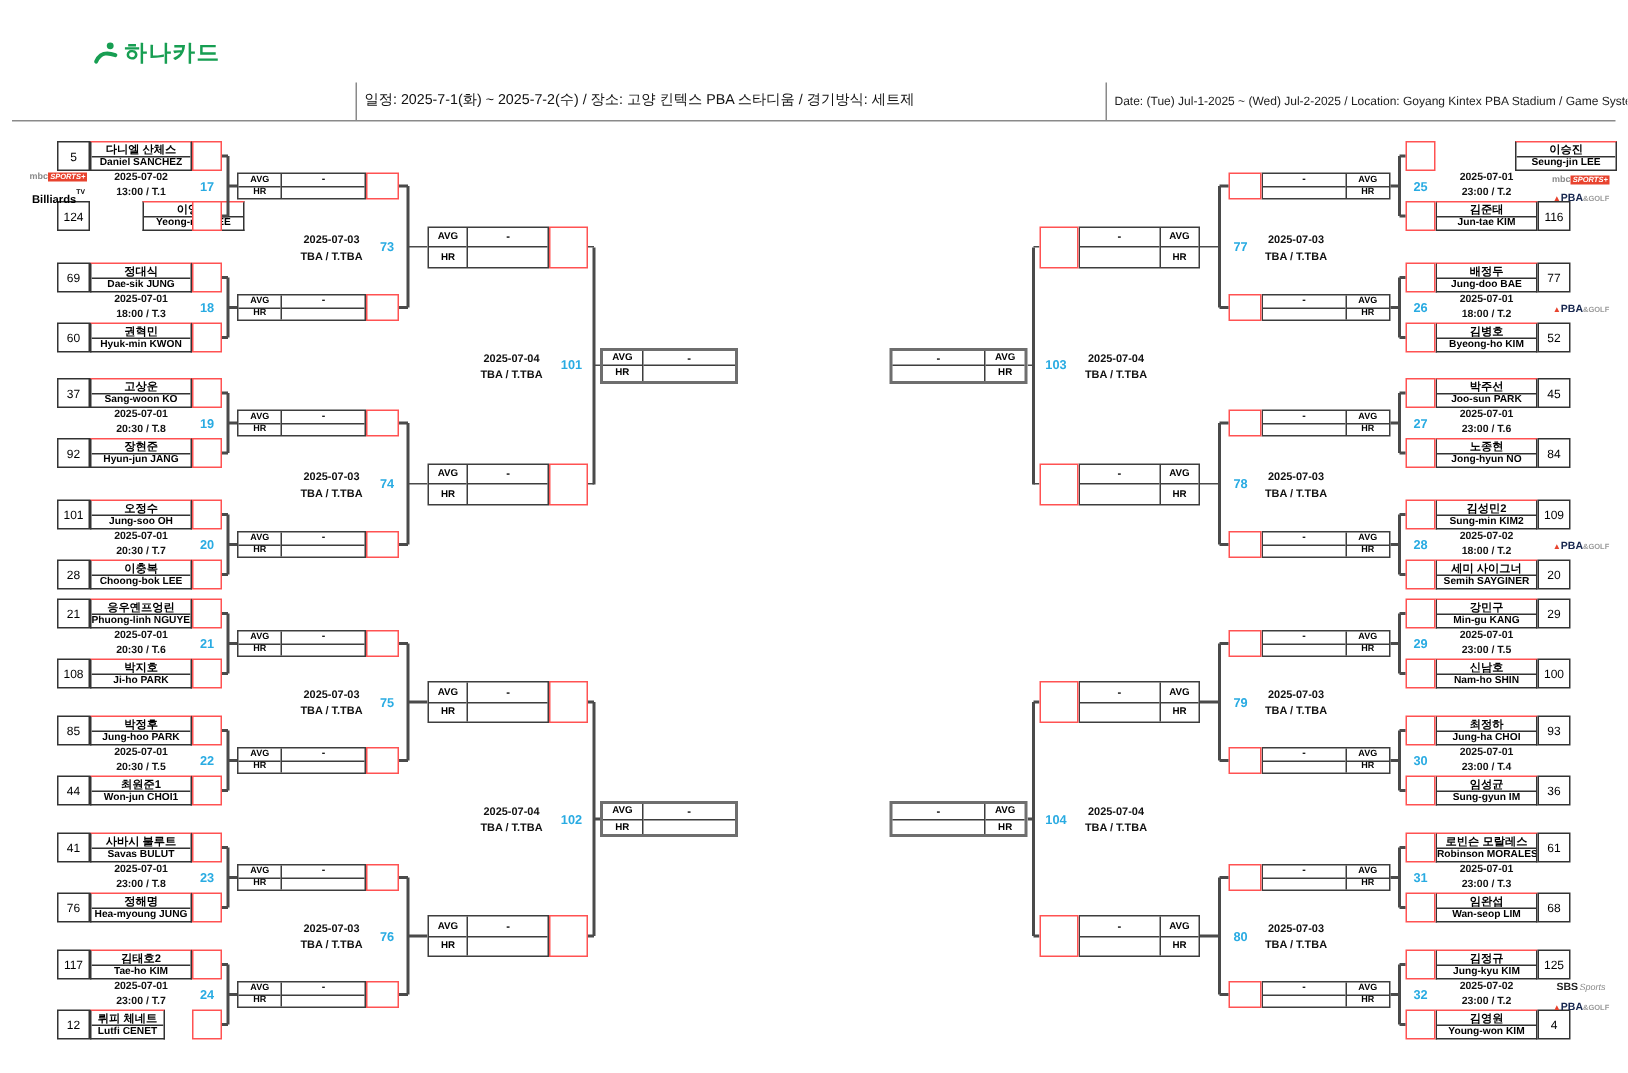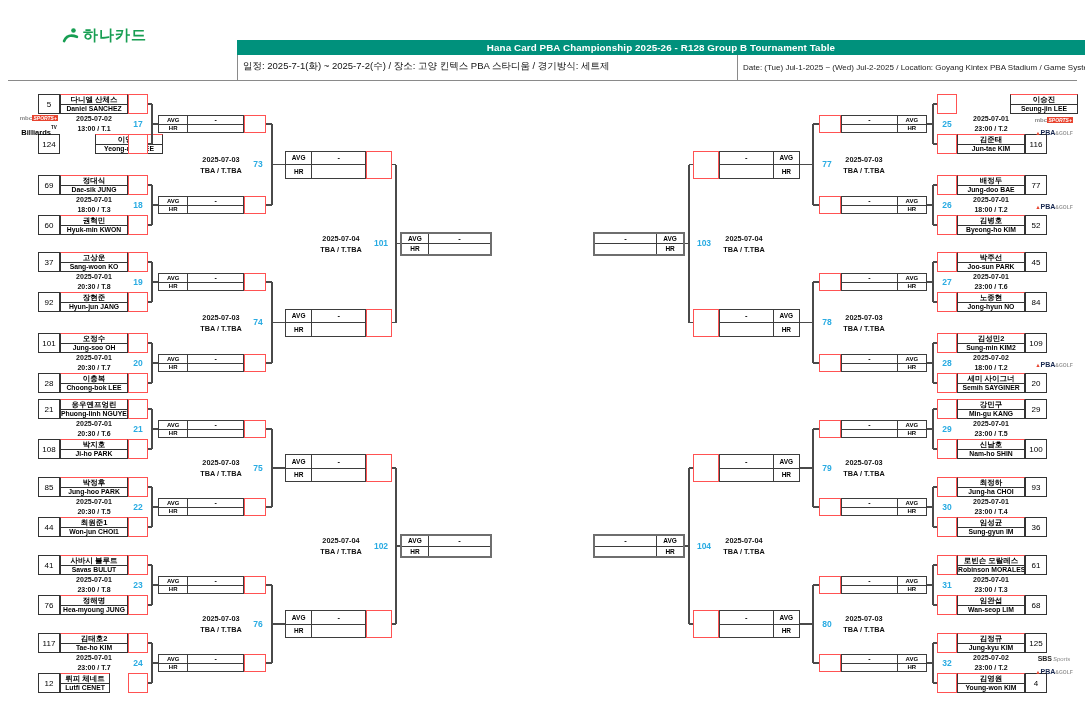--- a/index.html
+++ b/index.html
@@ -56,21 +56,20 @@
 
 <div class="page">
 
   <div class="hana">
     <svg width="17" height="17" viewBox="0 0 20 20">
       <circle cx="13.5" cy="4.2" r="2.7" fill="#179e52"></circle>
       <path d="M2.5 16.5 C6 8.5 12 9.5 17.5 11.5" stroke="#179e52" stroke-width="3.2" fill="none" stroke-linecap="round"></path>
     </svg>
     <span>하나카드</span>
   </div>
-  <div class="gbar">Hana Card PBA Championship 2025-26 - R128 Group B Tournament Table</div>
   <div class="infokr">일정: 2025-7-1(화) ~ 2025-7-2(수) / 장소: 고양 킨텍스 PBA 스타디움 / 경기방식: 세트제</div>
   <div class="infoen">Date: (Tue) Jul-1-2025 ~ (Wed) Jul-2-2025 / Location: Goyang Kintex PBA Stadium / Game System: Set System</div>
   <div class="vsep" style="left:237px;top:55px;height:25px"></div>
   <div class="vsep" style="left:737px;top:55px;height:25px"></div>
   <div class="hsep" style="left:8px;top:80px;width:1069px"></div>
 
   <div class="abs" style="left:0;top:0;width:1085px;height:715px" id="bracket">
       <div class="cell seed abs" style="left: 38px; top: 94px; width: 22px; height: 20px;">5</div>
       <div class="cell pname abs" style="left: 60px; top: 94px; width: 68px; height: 20px;">
         <div class="kr">다니엘 산체스</div>

